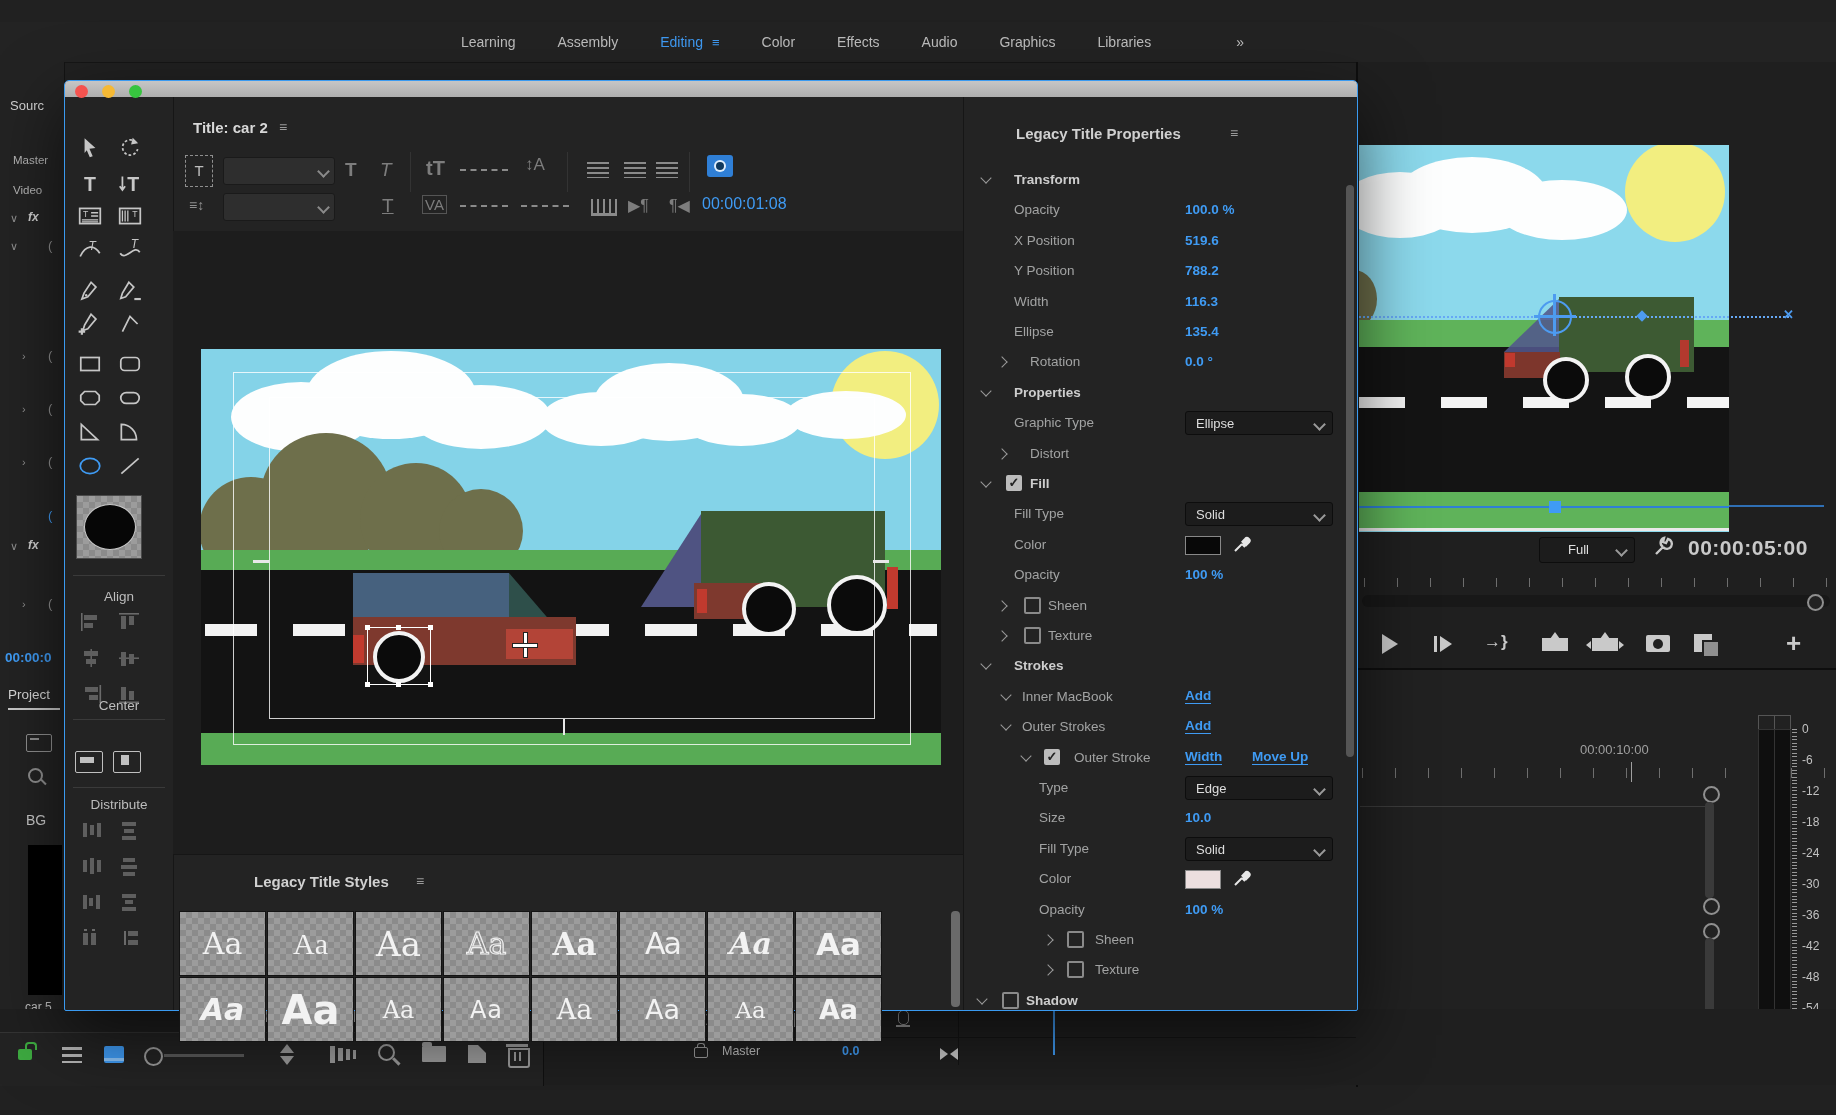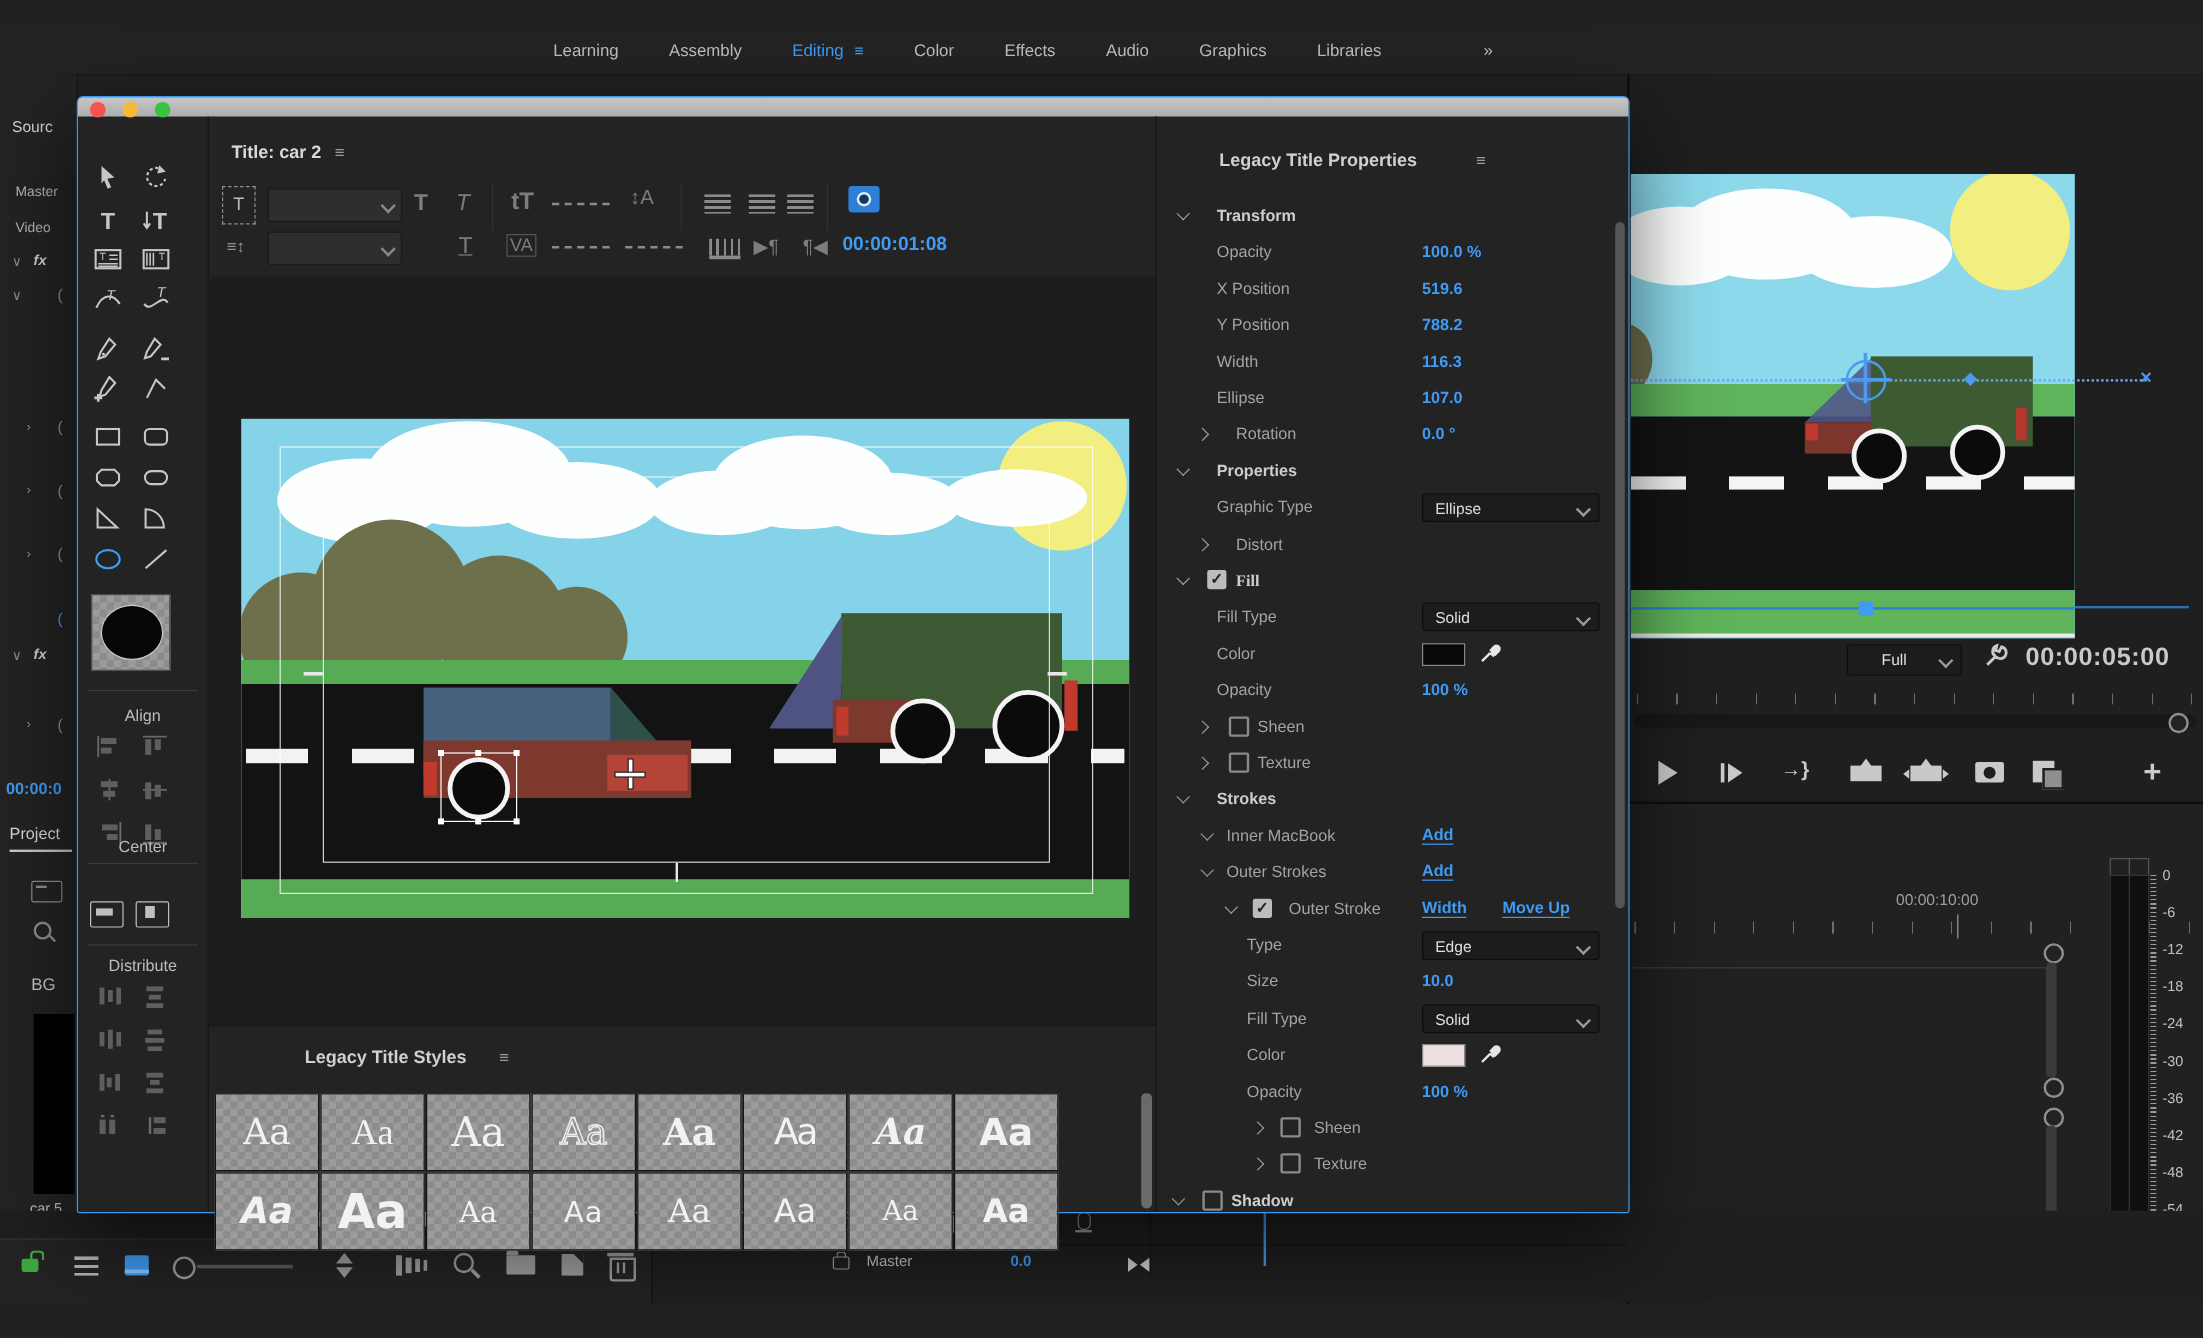--- a/index.html
+++ b/index.html
@@ -508,21 +508,21 @@
             <span style="position:absolute;left:8px;top:4px;font-size:13px;color:#ddd"></span>
             <span class="ch"></span>
           </div>
         <span class="tbico" style="left:209px;top:98px;font-size:19px;color:#7d7d7d;text-decoration:underline">T</span>
         <span class="tbico" style="left:249px;top:98px;font-size:15px;color:#7d7d7d;border:1.5px solid #555;padding:0 2px">VA</span>
         <div class="dashico" style="left:287px;top:108px"></div>
         <div class="dashico" style="left:348px;top:108px"></div>
         <div class="abs" style="left:418px;top:102px;width:26px;height:14px;border-bottom:3px solid #8a8a8a;background:repeating-linear-gradient(90deg,#8a8a8a 0 2px,transparent 2px 6px)"></div>
         <span class="tbico" style="left:455px;top:99px;font-size:16px;color:#7d7d7d">▶<span>¶</span></span>
         <span class="tbico" style="left:496px;top:99px;font-size:16px;color:#7d7d7d"><span>¶</span>◀</span>
-        <span class="abs blue" style="left:529px;top:98px;font-size:16px;font-weight:bold">00:00:01:08</span>
+        <span class="abs blue" style="left:529px;top:98px;font-size:16px;font-weight:normal">00:00:01:08</span>
       </div>
 
       <div class="abs" id="tcanvas">
         <div class="scene" style="left:28px;top:118px;width:740px;height:416px">
           <div class="abs rnd" style="left:630px;top:2px;width:108px;height:108px;background:#f2ee80"></div>
           <div class="cl" style="left:30px;top:33px;width:140px;height:70px"></div>
           <div class="cl" style="left:105px;top:2px;width:170px;height:88px"></div>
           <div class="cl" style="left:210px;top:36px;width:140px;height:64px"></div>
           <div class="cl" style="left:340px;top:43px;width:120px;height:54px"></div>
           <div class="cl" style="left:393px;top:14px;width:150px;height:78px"></div>
@@ -626,38 +626,38 @@
             <span class="lab" style="left: 50px;">X Position</span>
             <span class="val">519.6</span>
           </div><div class="prow" style="top: 159.2px;">
             <span class="lab" style="left: 50px;">Y Position</span>
             <span class="val">788.2</span>
           </div><div class="prow" style="top: 189.6px;">
             <span class="lab" style="left: 50px;">Width</span>
             <span class="val">116.3</span>
           </div><div class="prow" style="top: 220px;">
             <span class="lab" style="left: 50px;">Ellipse</span>
-            <span class="val">107.0</span>
+            <span class="val">135.4</span>
           </div><div class="prow" style="top: 250.4px;">
             <div class="chev c" style="left: 34px;"></div>
             <span class="lab" style="left: 66px;">Rotation</span>
             <span class="val">0.0 °</span>
           </div><div class="prow sec" style="top: 280.8px;">
             <div class="chev o" style="left: 18px;"></div>
             <span class="lab" style="left: 50px;">Properties</span>
           </div><div class="prow" style="top: 311.2px;">
             <span class="lab" style="left: 50px;">Graphic Type</span>
             <div class="drop"><span>Ellipse</span><div class="ch"></div></div>
           </div><div class="prow" style="top: 341.6px;">
             <div class="chev c" style="left: 34px;"></div>
             <span class="lab" style="left: 66px; text-align: right;">Distort</span>
           </div><div class="prow sec" style="top: 372px;">
             <div class="chev o" style="left: 18px;"></div>
             <div class="cbx on" style="left: 42px;">✓</div>
-            <span class="lab" style="left: 66px; font-family: Liberation Serif, serif;">Fill</span>
+            <span class="lab" style="left: 66px;">Fill</span>
           </div><div class="prow" style="top: 402.4px;">
             <span class="lab" style="left: 50px;">Fill Type</span>
             <div class="drop"><span>Solid</span><div class="ch"></div></div>
           </div><div class="prow" style="top: 432.8px;">
             <span class="lab" style="left: 50px;">Color</span>
             <div class="cswatch" style="background: rgb(8, 8, 8);"></div>
             <div class="eyedrop">
               <svg width="20" height="20" viewBox="0 0 20 20">
                 <path d="M3 17 L10 10 M10 10 l3 3 M13 5 a2.6 2.6 0 0 1 4 3.4 l-3 3 -3.6-3.6 z" stroke="#e6e6e6" stroke-width="2" fill="#e6e6e6"></path>
               </svg>

